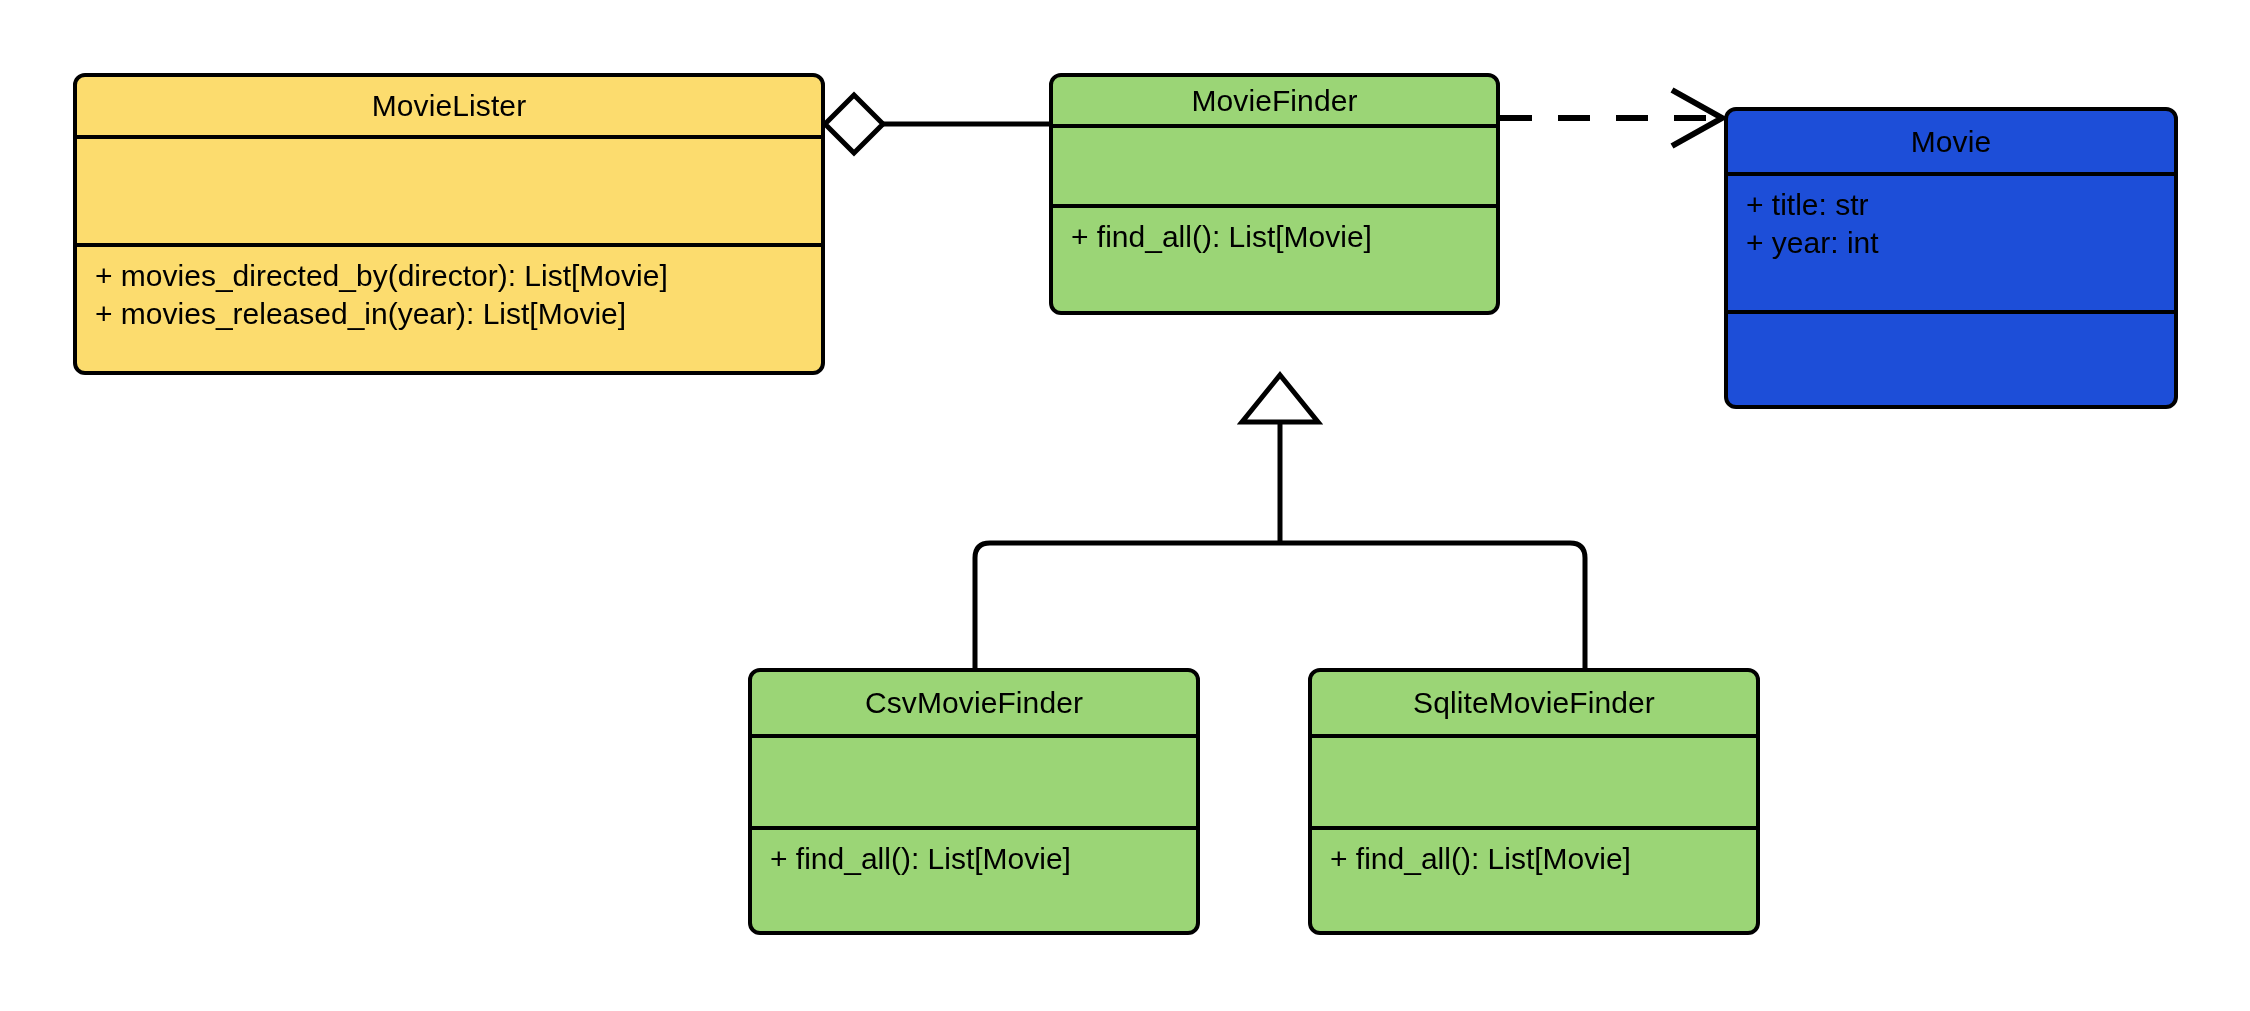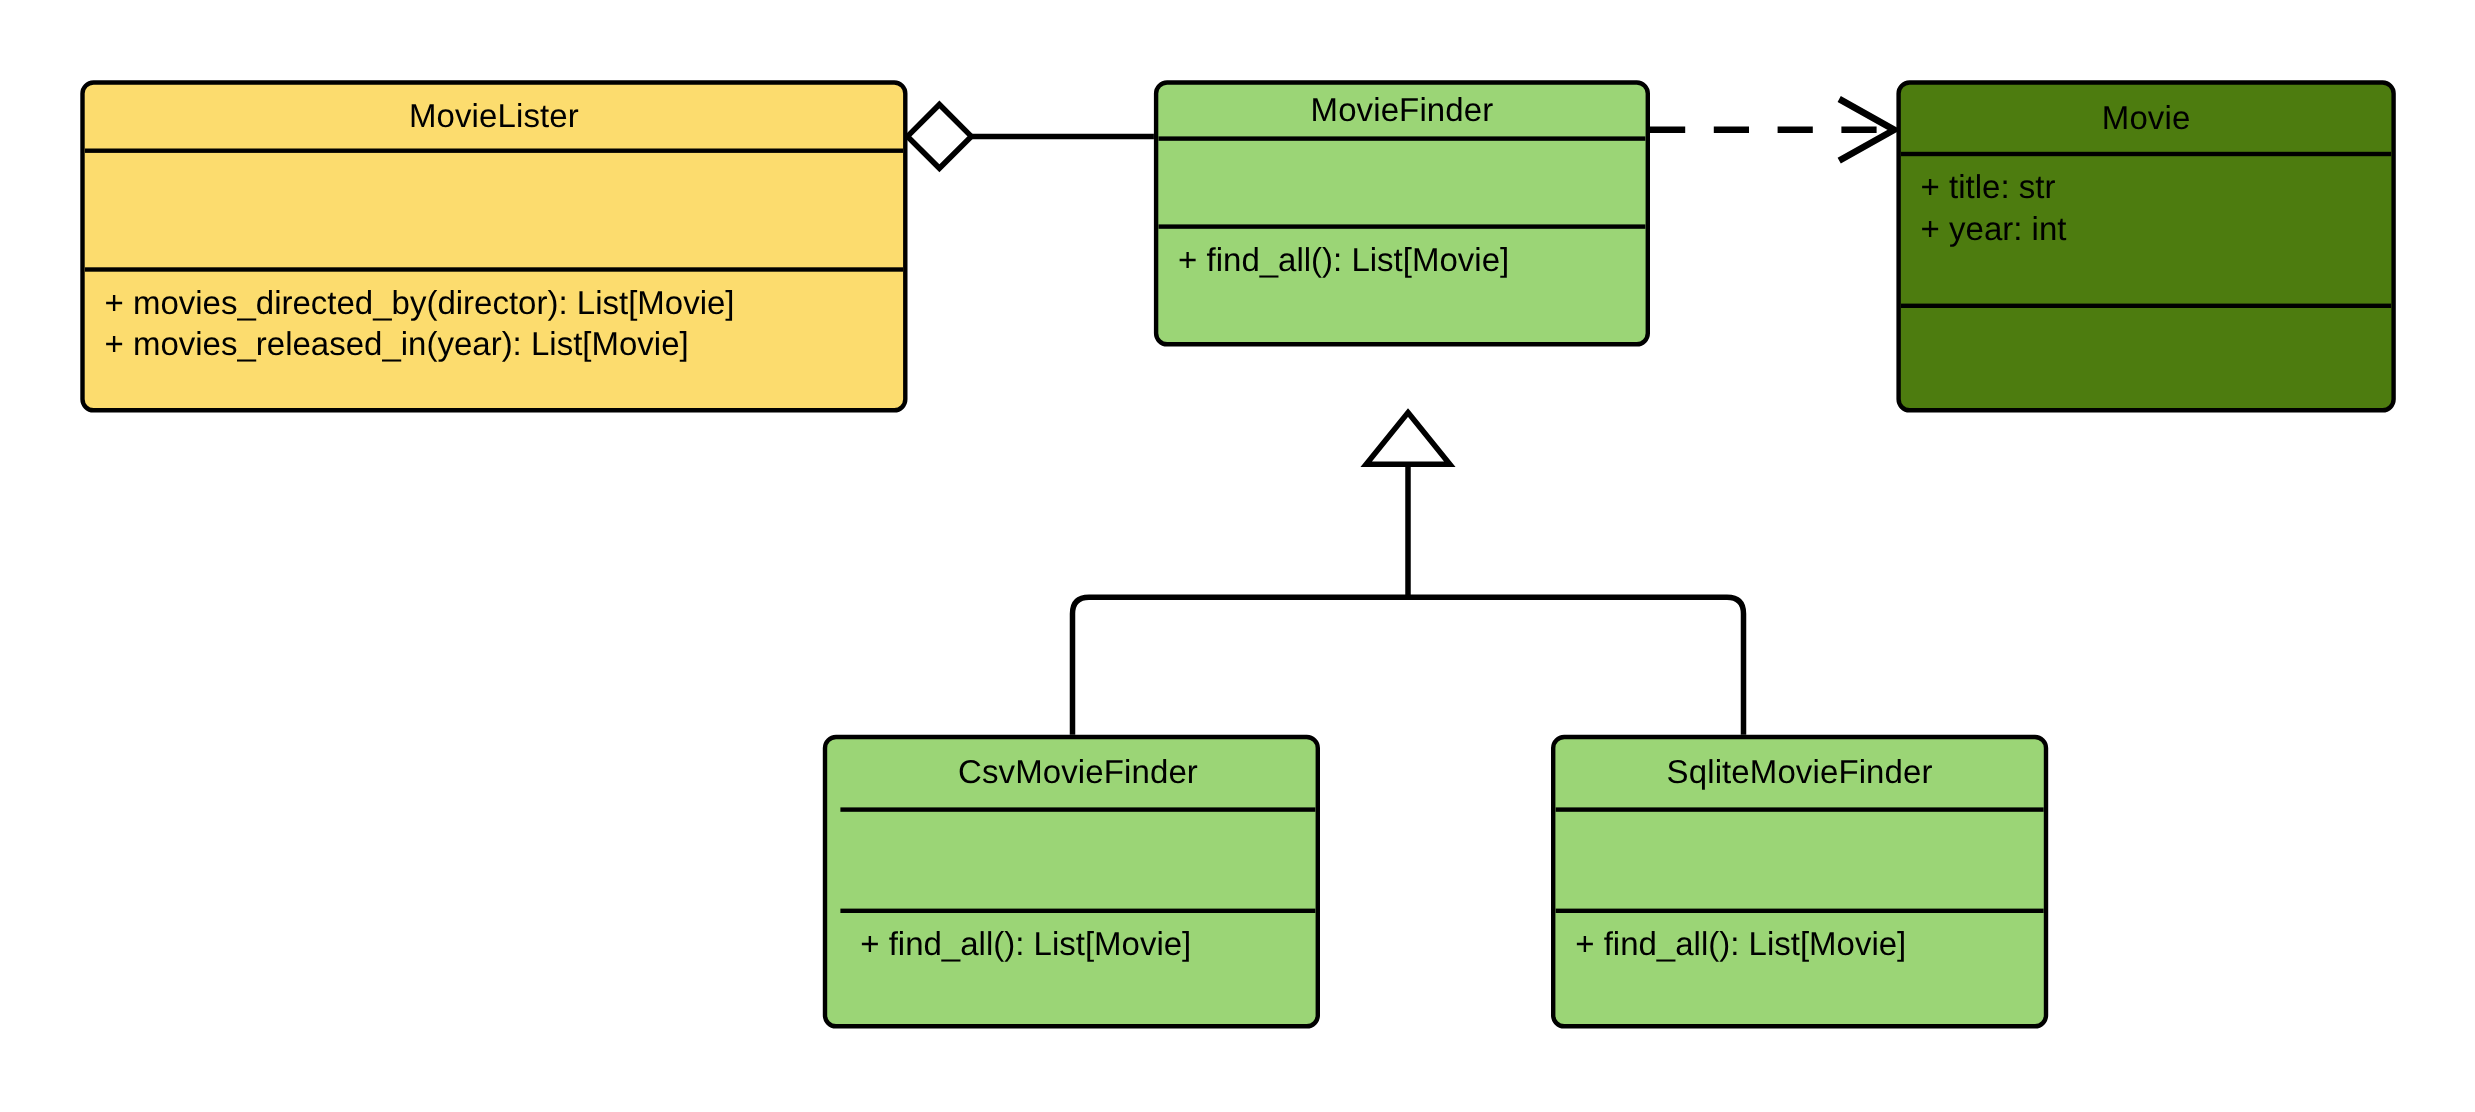--- a/index.html
+++ b/index.html
@@ -57,21 +57,21 @@
   }
   .member {
     font-size: 30px;
     color: #000000;
     line-height: 1.27;
     white-space: pre;
   }
   
   .fill-yellow { background: #fcdc6e; }
   .fill-green  { background: #9bd576; }
-  .fill-blue   { background: #4d7c0f; }
+  .fill-blue   { background: #1d4ed8; margin-top: 34px; }
 </style>
 </head>
 <body>
 
 <div id="canvas">
 
   <svg id="edge-layer" viewBox="0 0 2250 1011" width="2250" height="1011" xmlns="http://www.w3.org/2000/svg">
 
     <g>
       <line x1="882" y1="124" x2="1049" y2="124" stroke="#000000" stroke-width="5"></line>
@@ -113,29 +113,29 @@
 
   <div class="uml-class fill-blue" style="left:1724px; top:73px; width:454px; height:302px;">
     <div class="compartment cmp-name" style="height:62px;">Movie</div>
     <div class="compartment cmp-body divider-top" style="height:140px;">
       <div class="member">+ title: str</div>
       <div class="member">+ year: int</div>
     </div>
     <div class="compartment cmp-body divider-top" style="height:96px;"></div>
   </div>
 
-  <div class="uml-class fill-green" style="left:748px; top:668px; width:452px; height:267px;padding-left:12px;">
+  <div class="uml-class fill-green" style="left:748px; top:668px; width:452px; height:267px;">
     <div class="compartment cmp-name" style="height:62px;">CsvMovieFinder</div>
     <div class="compartment cmp-body divider-top" style="height:92px;"></div>
     <div class="compartment cmp-body divider-top" style="height:105px;">
       <div class="member">+ find_all(): List[Movie]</div>
     </div>
   </div>
 
-  <div class="uml-class fill-green" style="left:1410px; top:668px; width:452px; height:267px;">
+  <div class="uml-class fill-green" style="left:1308px; top:668px; width:452px; height:267px;">
     <div class="compartment cmp-name" style="height:62px;">SqliteMovieFinder</div>
     <div class="compartment cmp-body divider-top" style="height:92px;"></div>
     <div class="compartment cmp-body divider-top" style="height:105px;">
       <div class="member">+ find_all(): List[Movie]</div>
     </div>
   </div>
 
 </div>
 
 </body></html>

